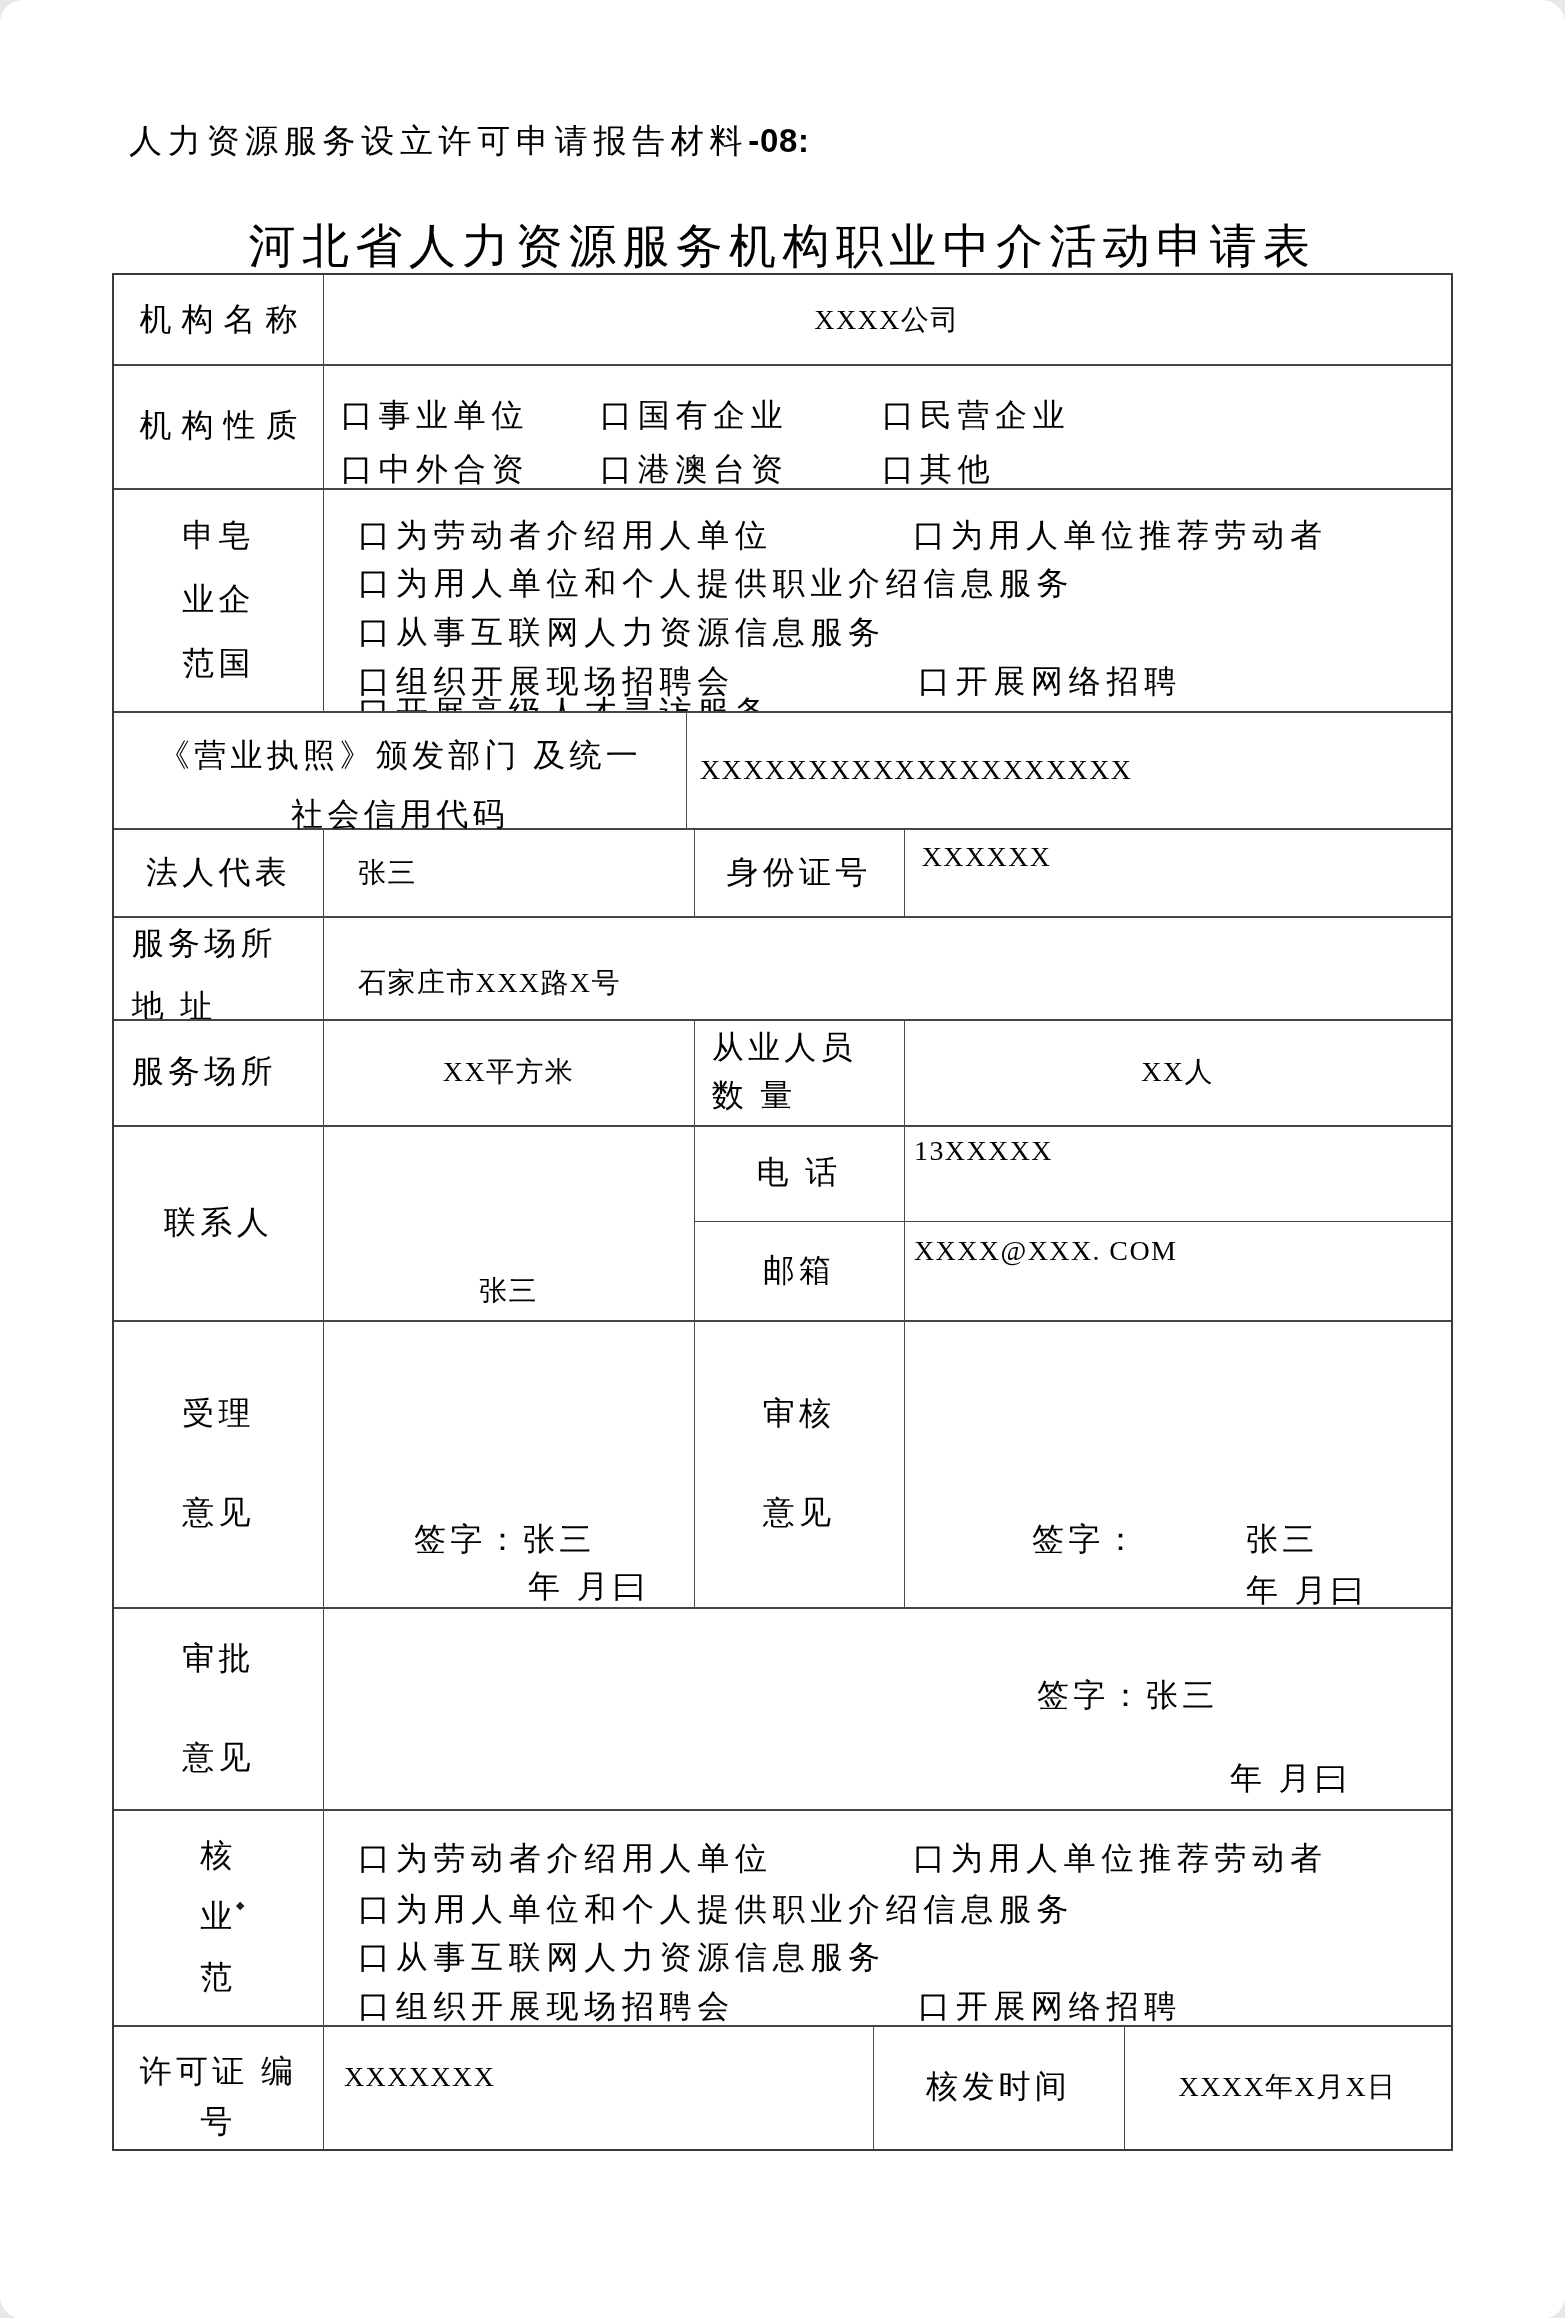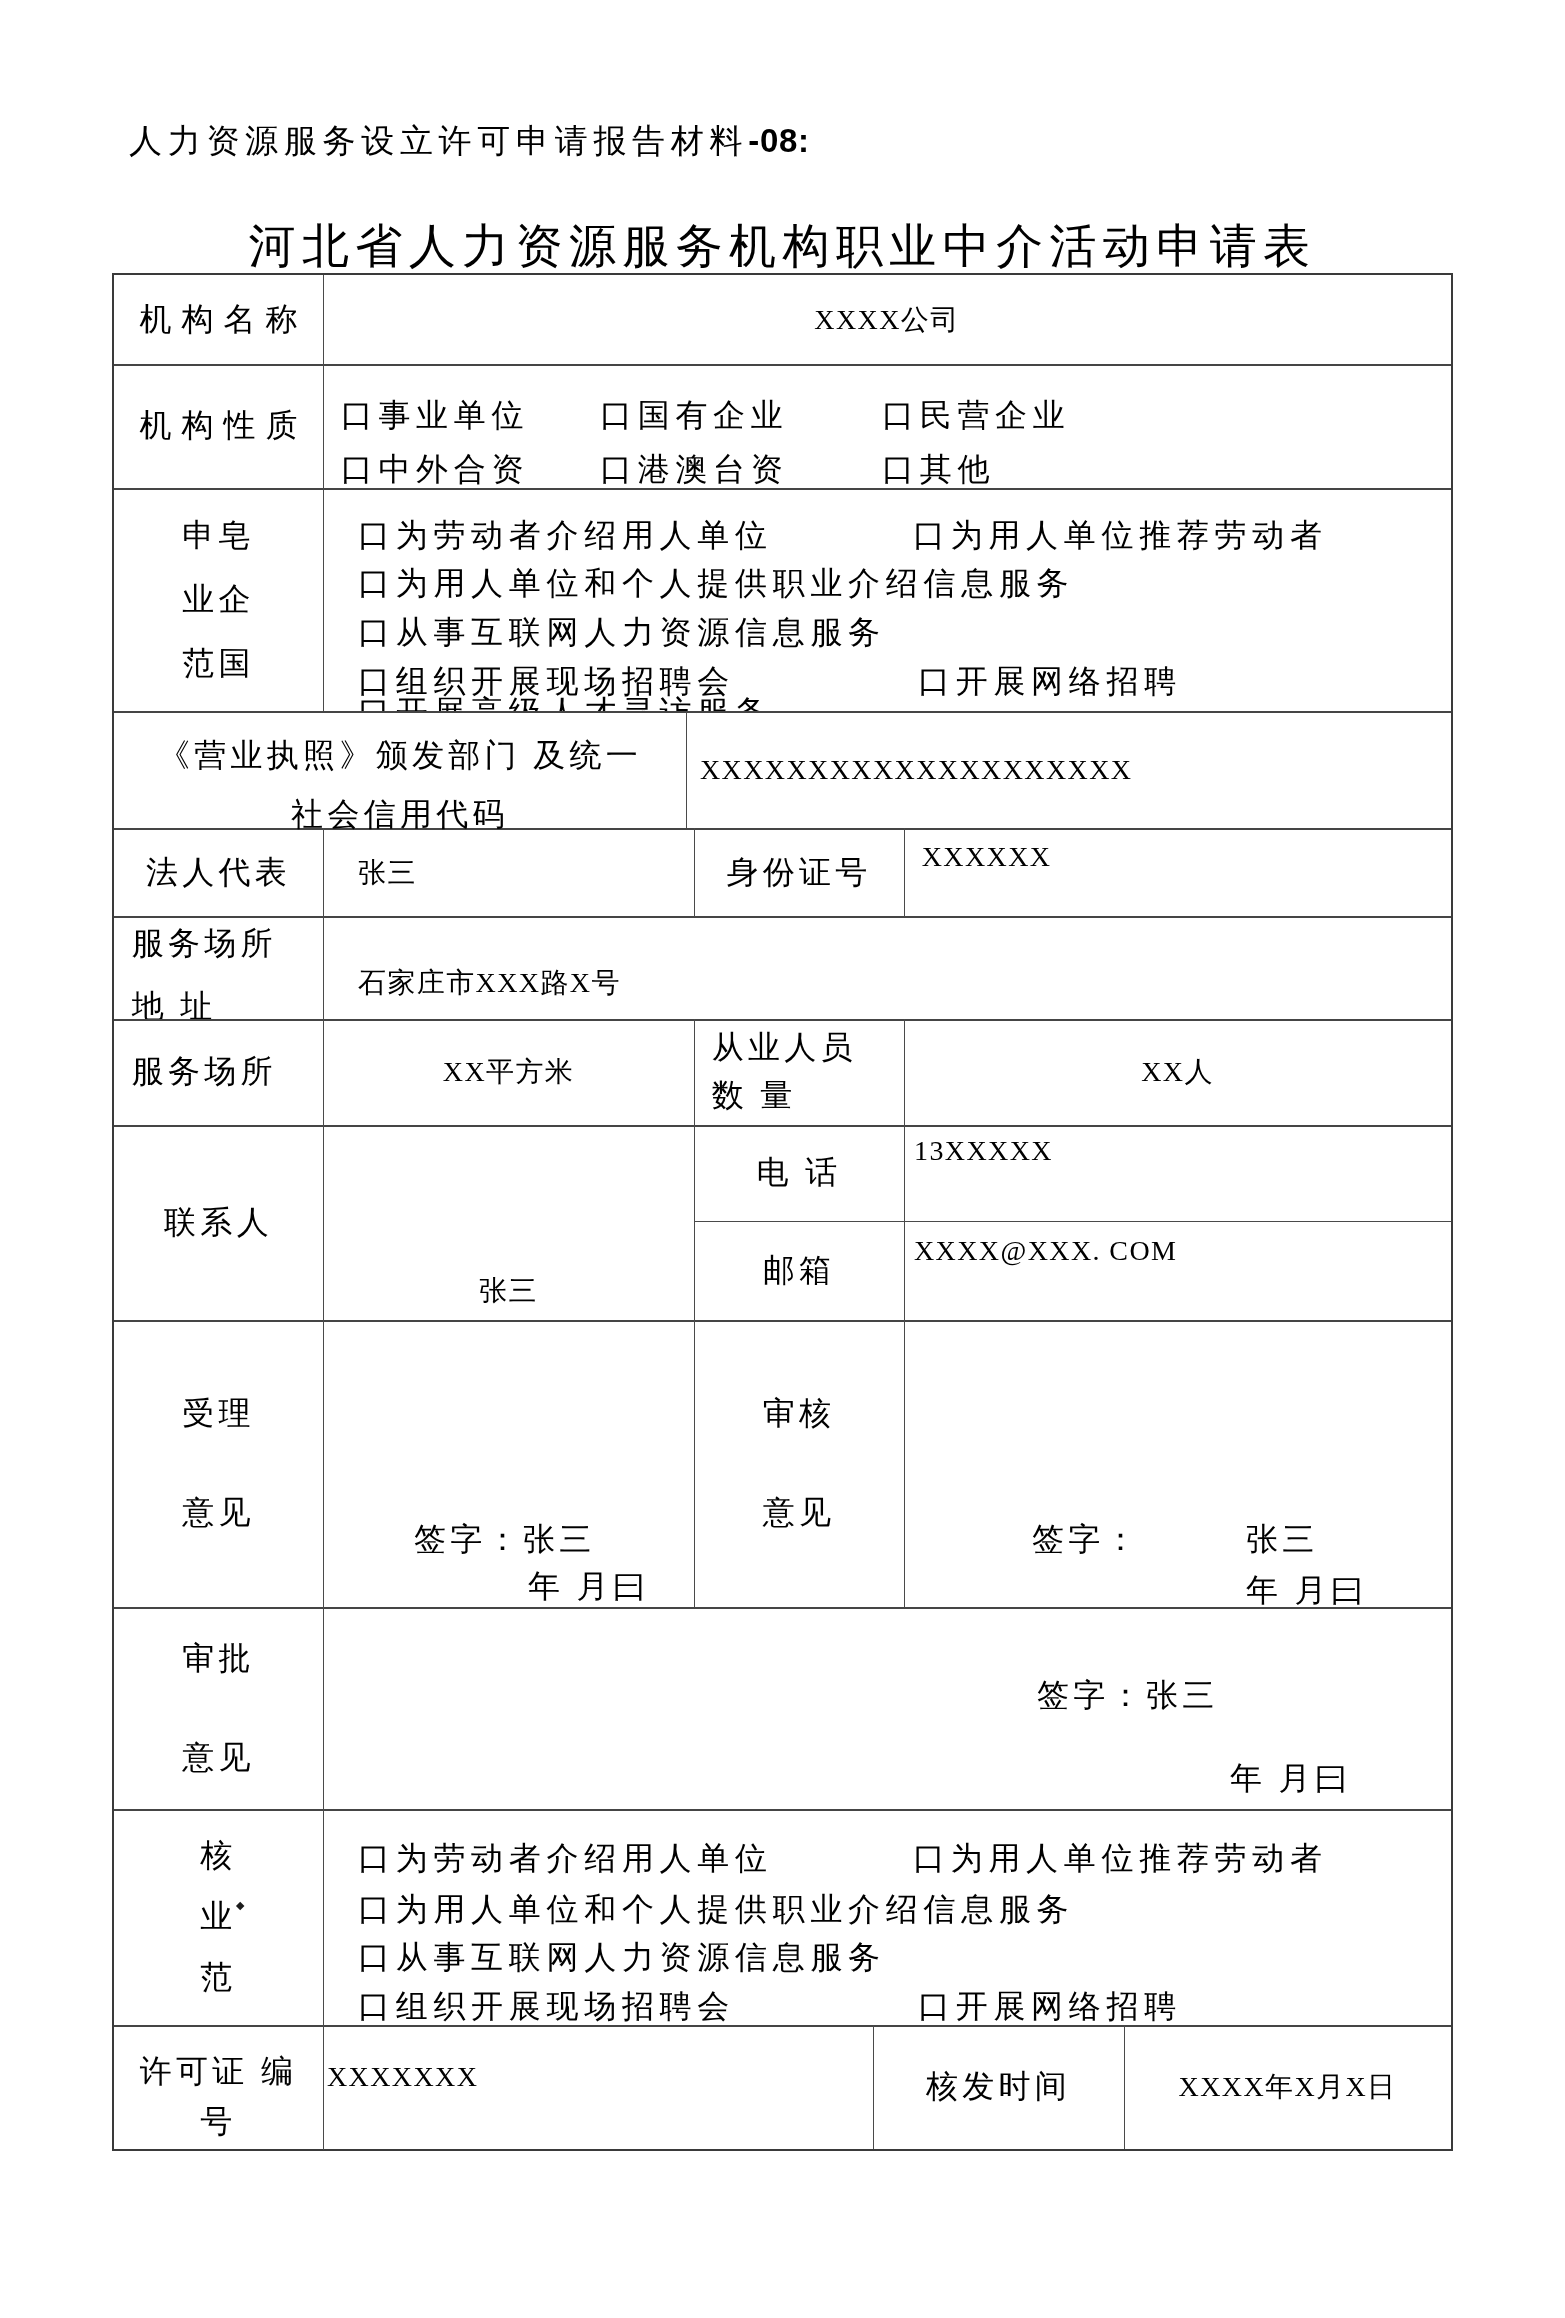--- a/index.html
+++ b/index.html
@@ -1,19 +1,19 @@
 <!DOCTYPE html>
 <html style="font-size:11.3px"><head>
 <meta charset="utf-8">
 <style>
   html,body{margin:0;padding:0;background:#e8e8e8;}
   .page{
     position:relative;width:1565px;height:2319px;background:#ffffff;
     font-family:"Liberation Serif","DejaVu Serif",serif;color:#000;
-    margin:0 auto;overflow:hidden;
+    margin:0 auto;overflow:hidden;border-radius:23px;
   }
   .t{white-space:pre;display:inline-block;}
   .hdr{position:absolute;left:129px;top:119px;font-size:33px;letter-spacing:5.7px;}
   .hdr .suffix{font-family:"Liberation Sans","DejaVu Sans",sans-serif;font-weight:bold;letter-spacing:0.7px;}
   .title{position:absolute;left:0;top:169px;width:100%;text-align:center;font-size:47px;letter-spacing:6.4px;margin-top:46px;}
   .tbl{position:absolute;left:112px;top:273px;width:1337px;height:1874px;border:2.1px solid #3a3a3a;box-sizing:content-box;}
   .hl{position:absolute;height:2.1px;background:#454545;left:0;right:0;}
   .hl.part{left:580px;height:1.4px;background:#4a4a4a;}
   .vl{position:absolute;width:1.4px;background:#4a4a4a;}
   .c{position:absolute;display:flex;align-items:center;box-sizing:border-box;}
@@ -222,21 +222,21 @@
       <div class="line" style="top:176px">
         <span class="li t cb" style="left:35px">口组织开展现场招聘会</span>
         <span class="li t cb" style="left:595px">口开展网络招聘</span>
       </div>
     </div>
 
     <div class="c col" style="left:0;top:1750px;width:209px;height:144px;row-gap:6px">
       <span class="t lab2">许可证 编</span>
       <span class="t lab2">号</span>
     </div>
-    <div class="c" style="left:209px;top:1750px;width:550px;height:104px;padding-left:4px">
+    <div class="c" style="left:209px;top:1750px;width:550px;height:104px;padding-left:21px">
       <span class="t val">XXXXXXX</span>
     </div>
     <div class="c cc" style="left:759px;top:1750px;width:251px;height:124px">
       <span class="t lab2">核发时间</span>
     </div>
     <div class="c cc" style="left:1010px;top:1750px;width:327px;height:124px">
       <span class="t val">XXXX年X月X日</span>
     </div>
 
   </div>

